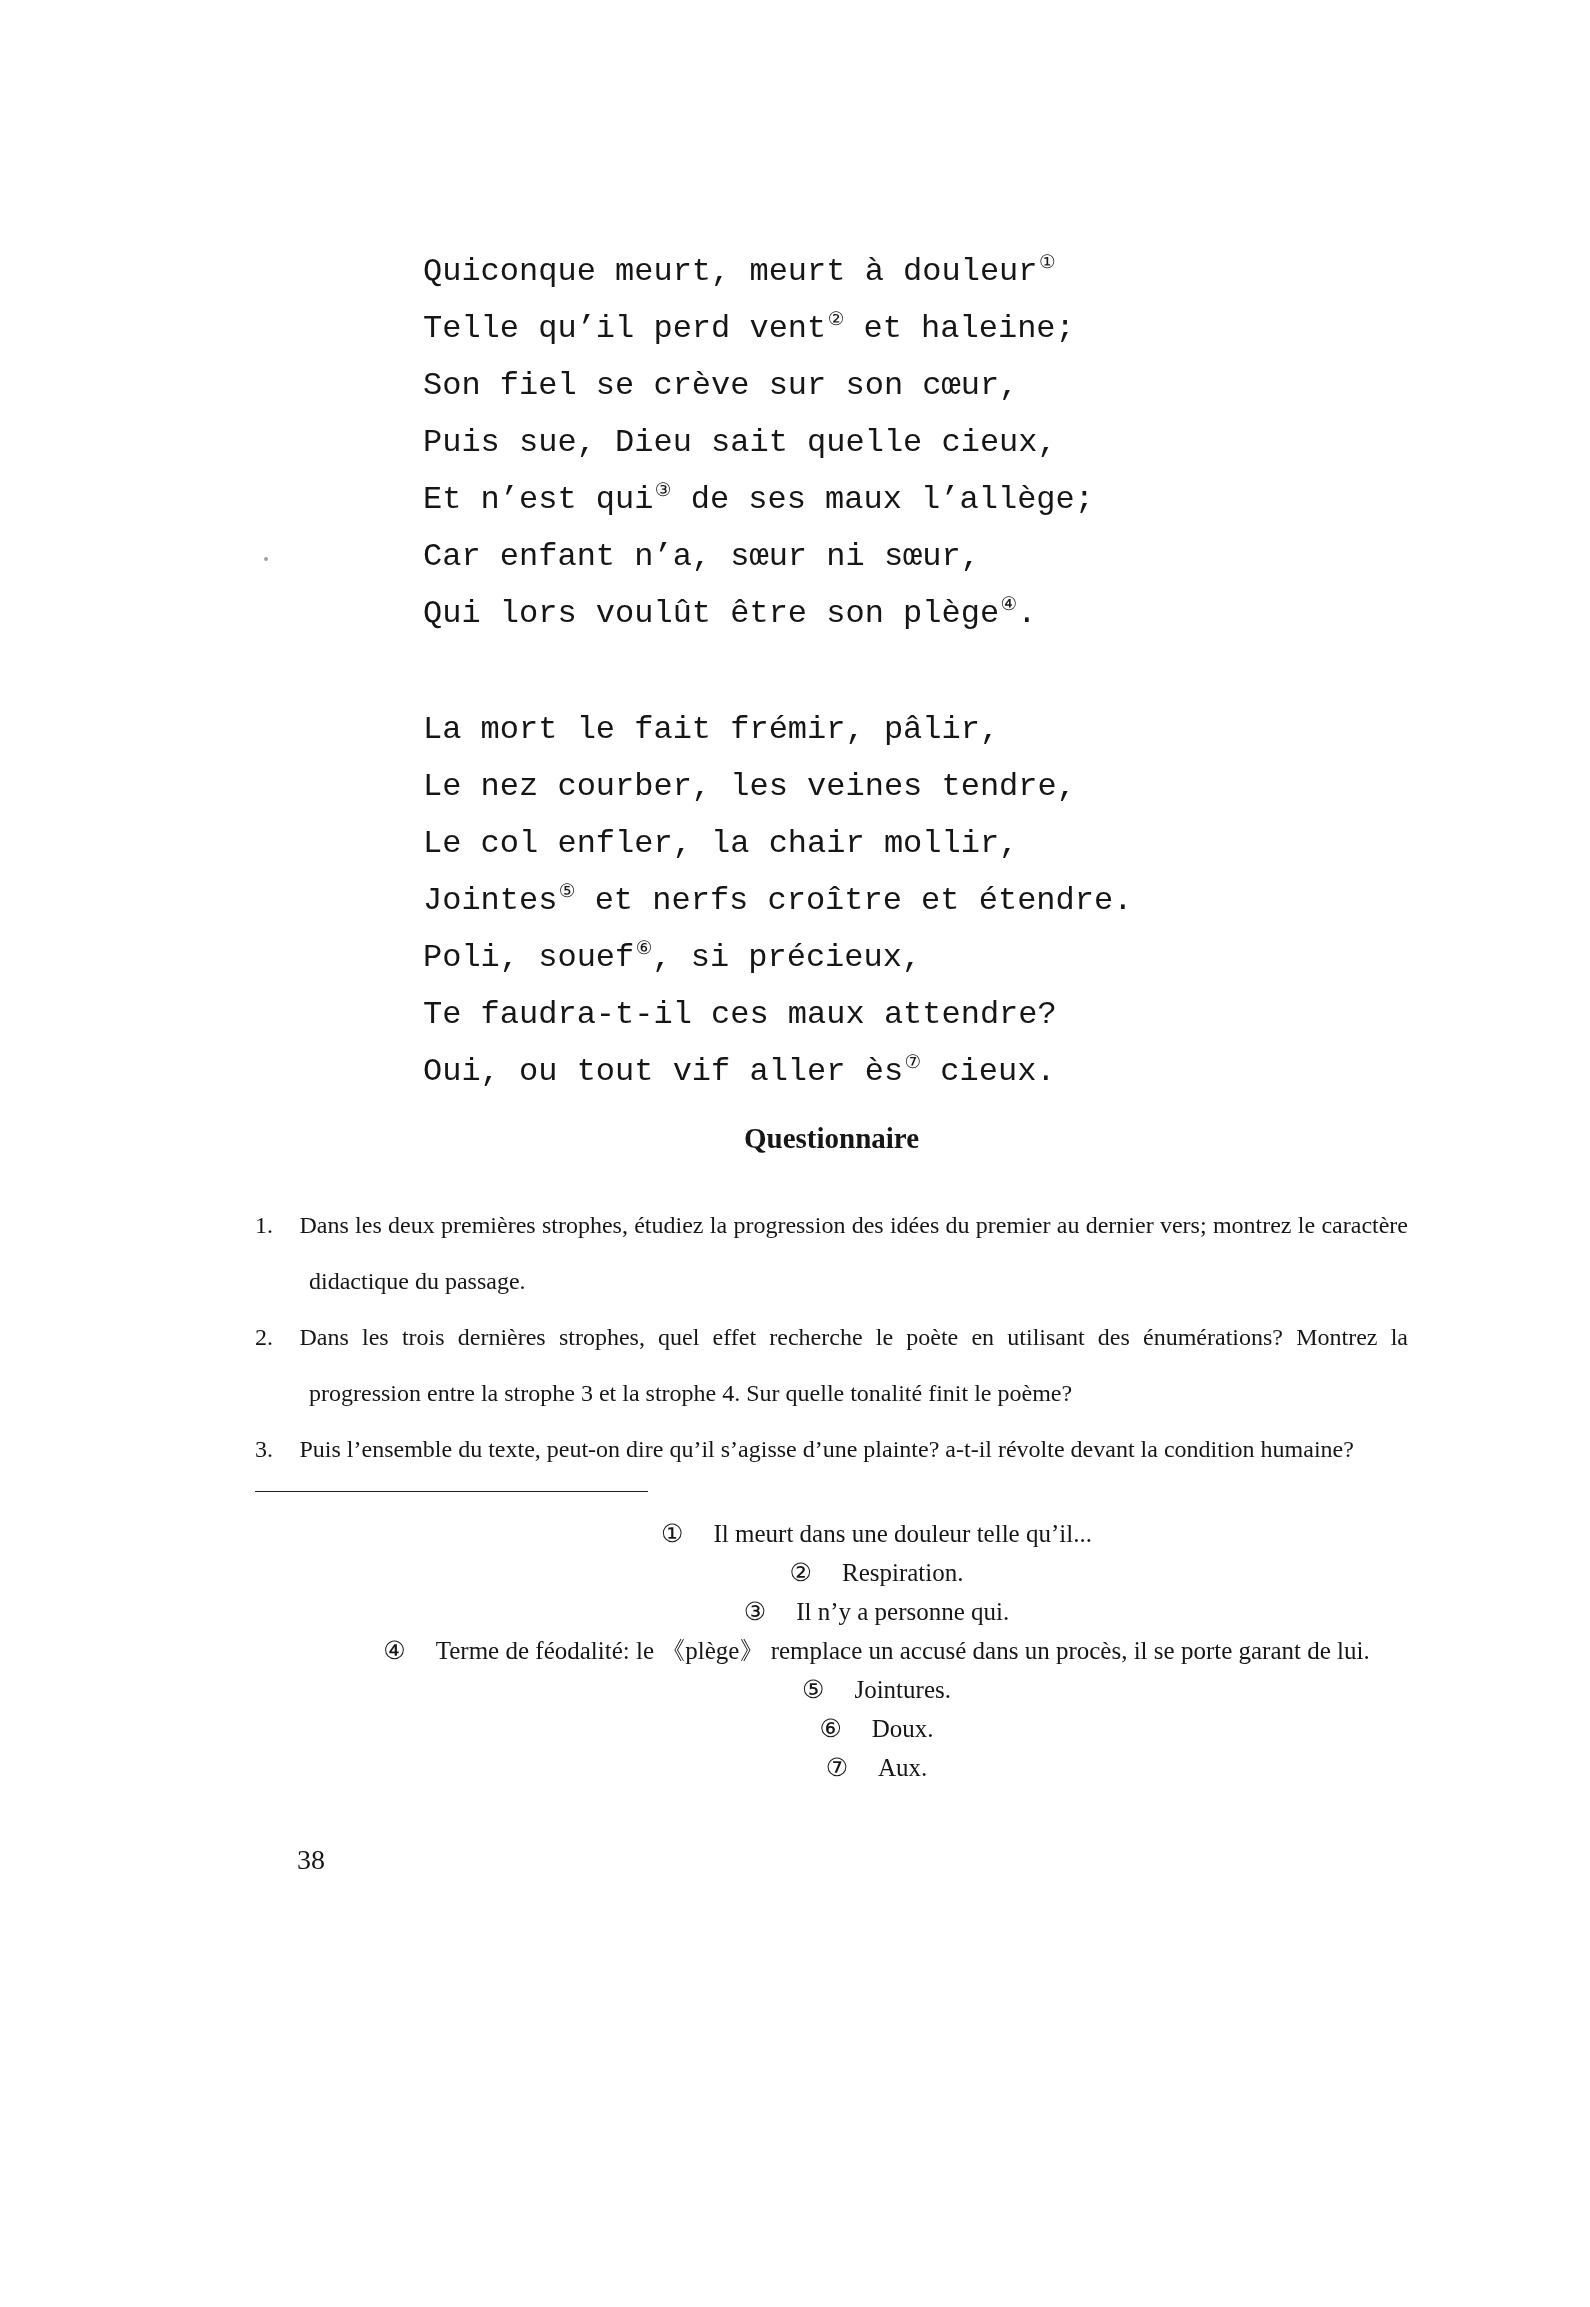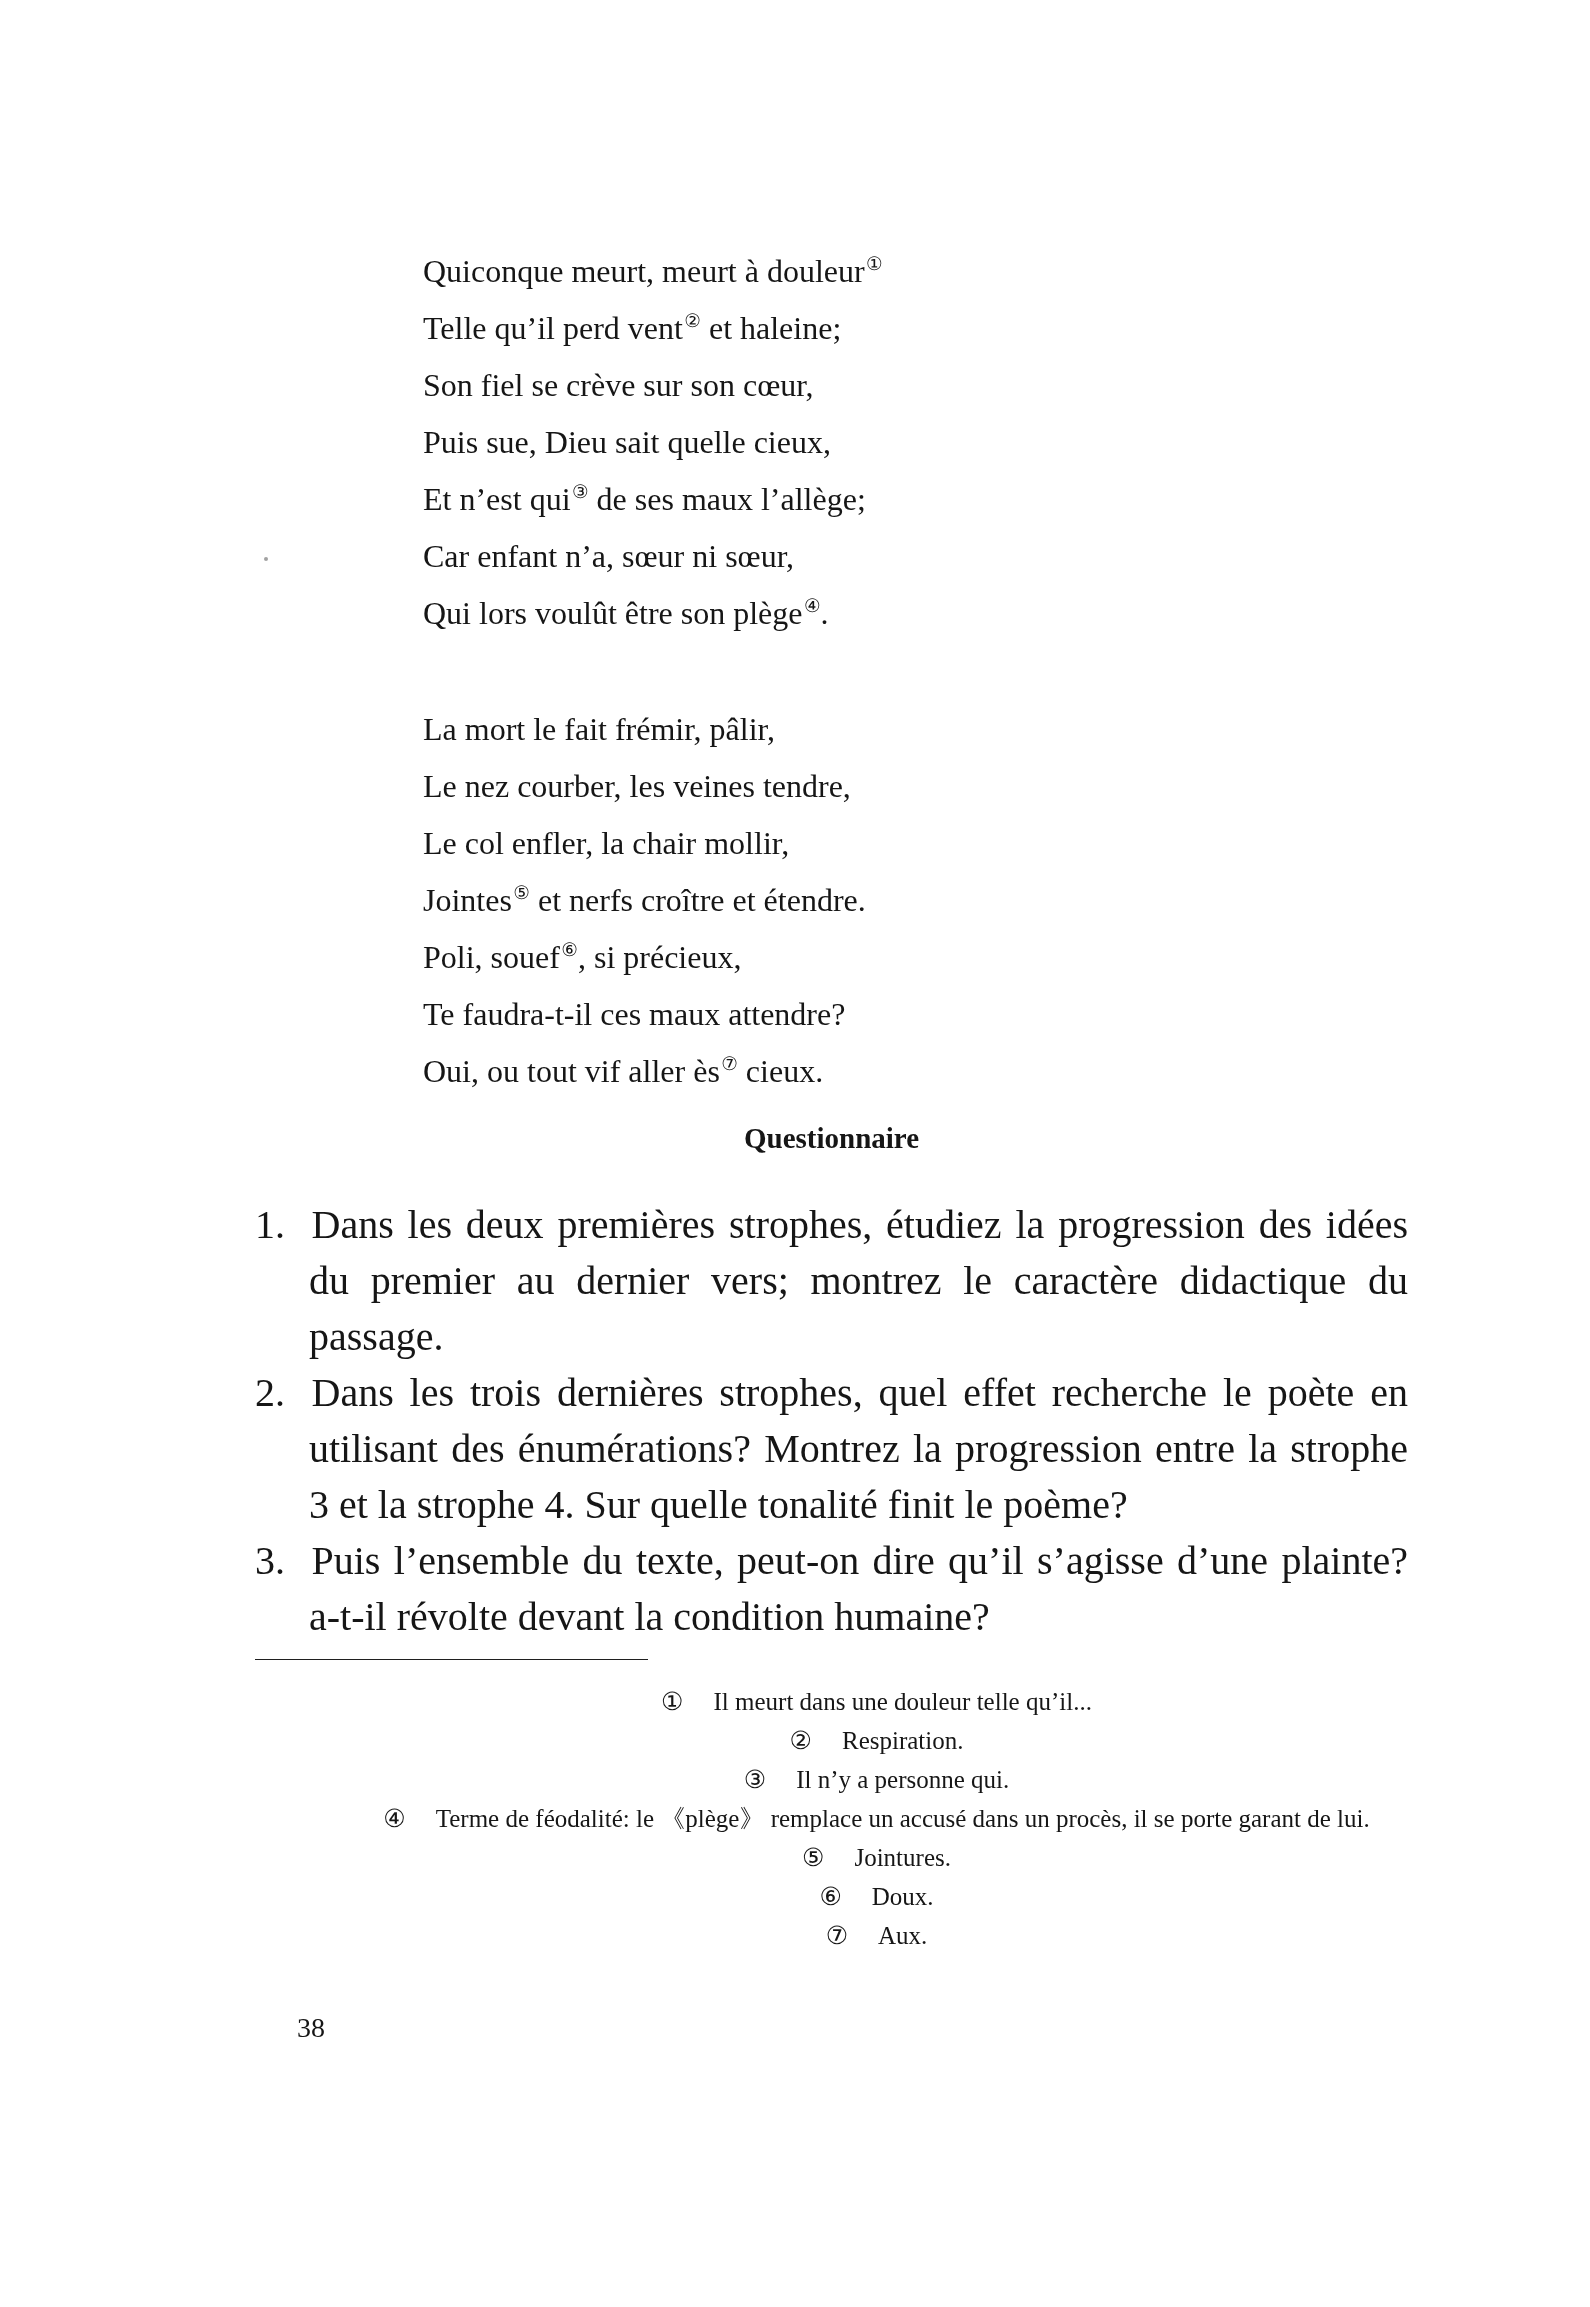--- a/index.html
+++ b/index.html
@@ -12,41 +12,42 @@
     font-family: "Liberation Serif", serif;
     position: relative;
     overflow: hidden;
   }
   .page { padding: 243px 183px 0 255px; }
 
   .poem {
     margin-left: 168px;
     font-size: 32px;
     line-height: 57px;
+    font-family: Liberation Mono, monospace;
   }
   .stanza { margin-bottom: 59px; }
   .stanza:last-child { margin-bottom: 0; }
   .poem-line { white-space: nowrap; }
 
   sup.fn-ref {
     font-size: 0.58em;
     vertical-align: super;
     line-height: 0;
     margin-left: 1.4px;
   }
 
   .questionnaire-heading {
     font-size: 29px;
     font-weight: bold;
     text-align: center;
     margin: 14px 0 35px 0;
     line-height: 48px;
   }
 
-  .questions { font-size: 40px; line-height: 56px; }
+  .questions { font-size: 24px; line-height: 56px; }
   .question {
     margin: 0 0 0 54px;
     text-indent: -54px;
     text-align: justify;
   }
   .q-num { margin-right: 26.5px; }
 
   .footnote-rule {
     border: none;
     border-top: 1.9px solid #1f1f1f;

